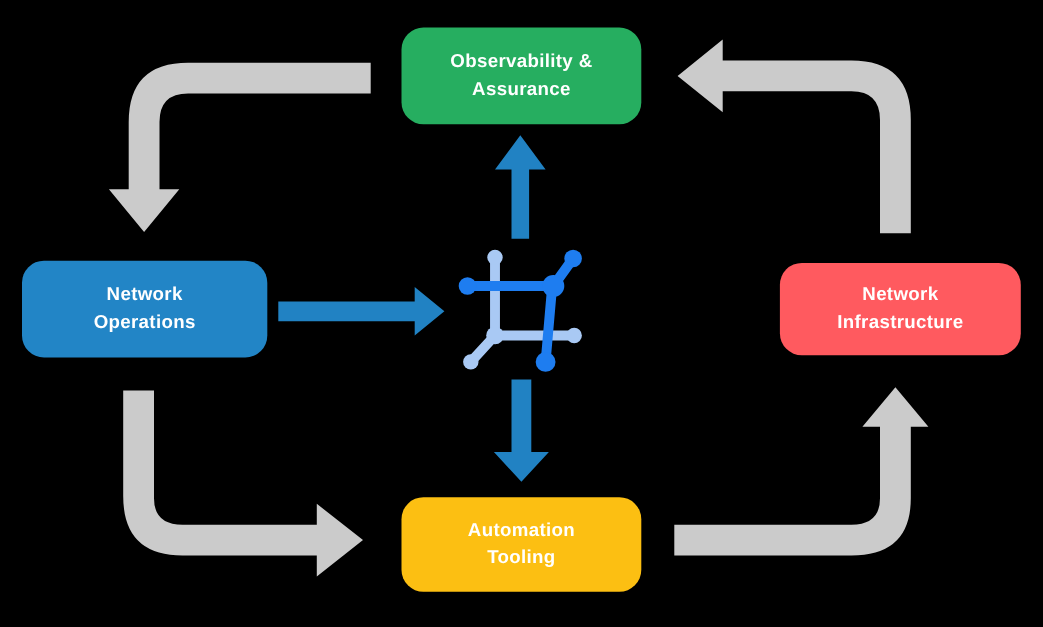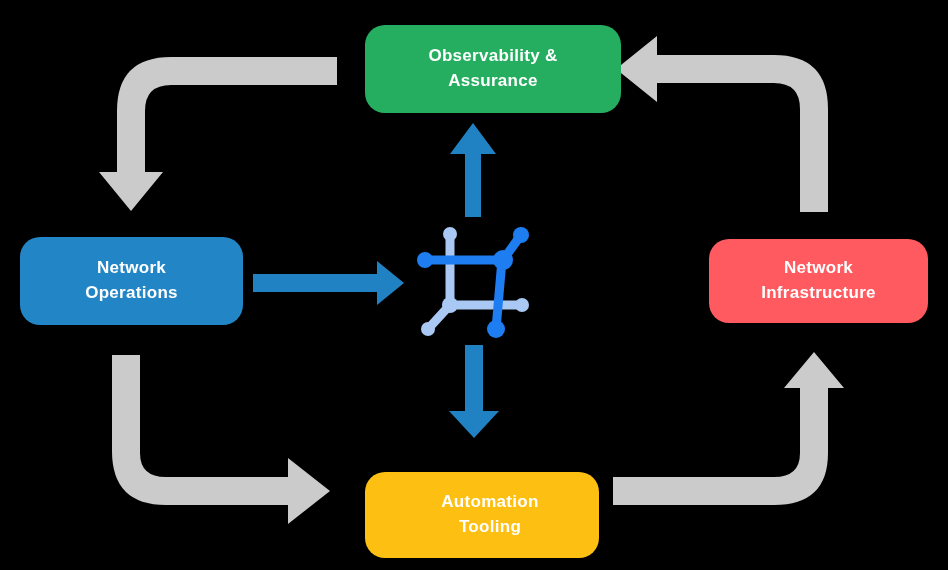--- a/index.html
+++ b/index.html
@@ -24,24 +24,24 @@
     align-items: center;
     justify-content: center;
     text-align: center;
     color: #fff;
     font-size: 17px;
     font-weight: 600;
     line-height: 1.45;
     letter-spacing: 0.3px;
     white-space: pre-line;
   }
-  .node-observability { left: 365px; top: 25px;  width: 256px; height: 88px; }
+  .node-observability { left: 365px; top: 25px;  width: 218px; height: 88px; }
   .node-operations    { left: 20px;  top: 237px; width: 223px; height: 88px; }
   .node-infrastructure{ left: 709px; top: 239px; width: 219px; height: 84px; }
-  .node-tooling       { left: 365px; top: 472px; width: 218px; height: 86px; padding-left: 16px; }
+  .node-tooling       { left: 365px; top: 452px; width: 218px; height: 86px; }
   .center-icon {
     position: absolute;
     left: 415px; top: 222px;
     width: 125px; height: 125px;
   }
 </style>
 </head>
 <body>
 
 <div class="stage" style="background: rgb(0, 0, 0);">

